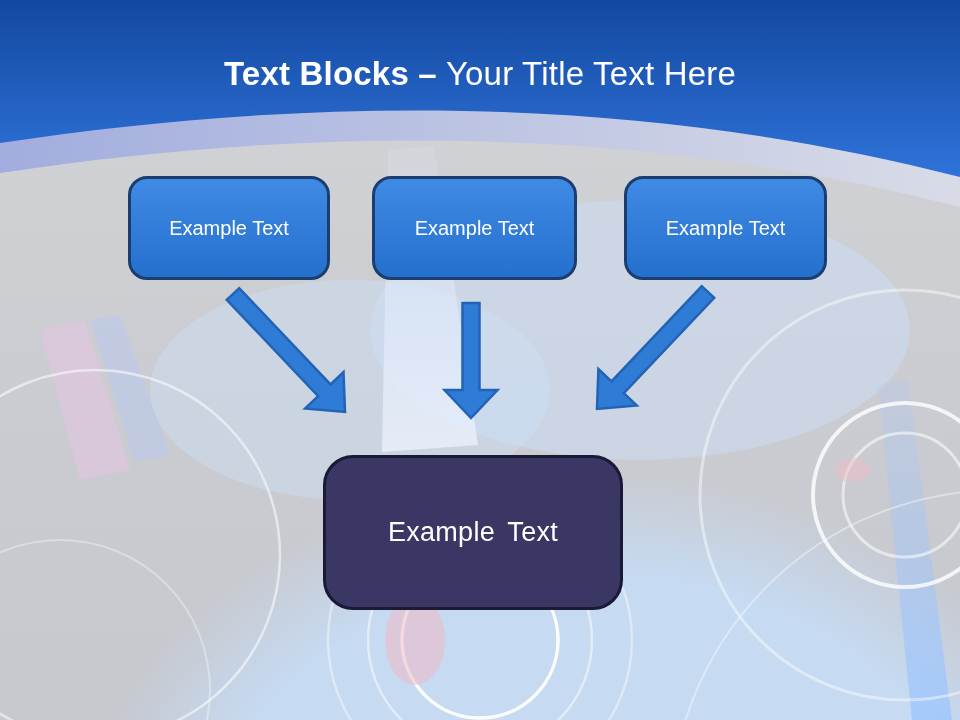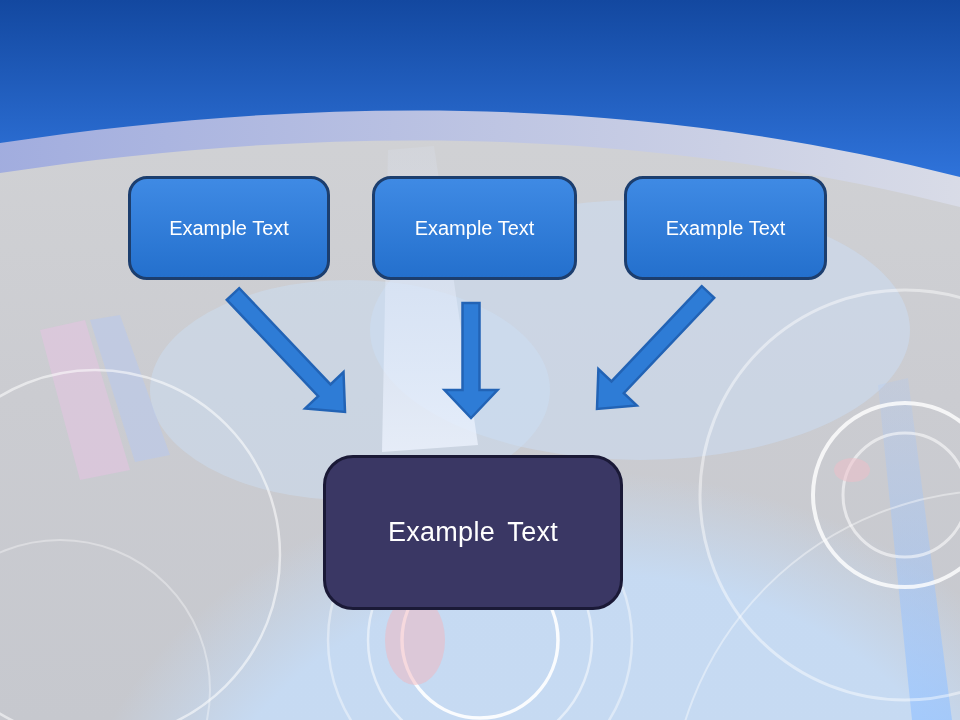--- a/index.html
+++ b/index.html
@@ -100,20 +100,23 @@
 
     <g fill="none">
       <circle cx="95" cy="555" r="185" stroke="rgba(255,255,255,0.55)" stroke-width="2.5"></circle>
       <circle cx="60" cy="690" r="150" stroke="rgba(255,255,255,0.35)" stroke-width="2"></circle>
     </g>
 
     <path d="M0,0 H960 V207 C640,125 320,125 0,173 Z" fill="url(#bandG)" opacity="0.95"></path>
     <path d="M0,0 H960 V177 C640,95 320,95 0,143 Z" fill="url(#domeG)"></path>
   </svg>
 
+  <div class="title">
+    <span class="t-bold">Text Blocks –</span><span class="t-light">Your Title Text Here</span>
+  </div>
 
   <div class="block block1">
     <span>Example Text</span>
   </div>
   <div class="block block2">
     <span>Example Text</span>
   </div>
   <div class="block block3">
     <span>Example Text</span>
   </div>

